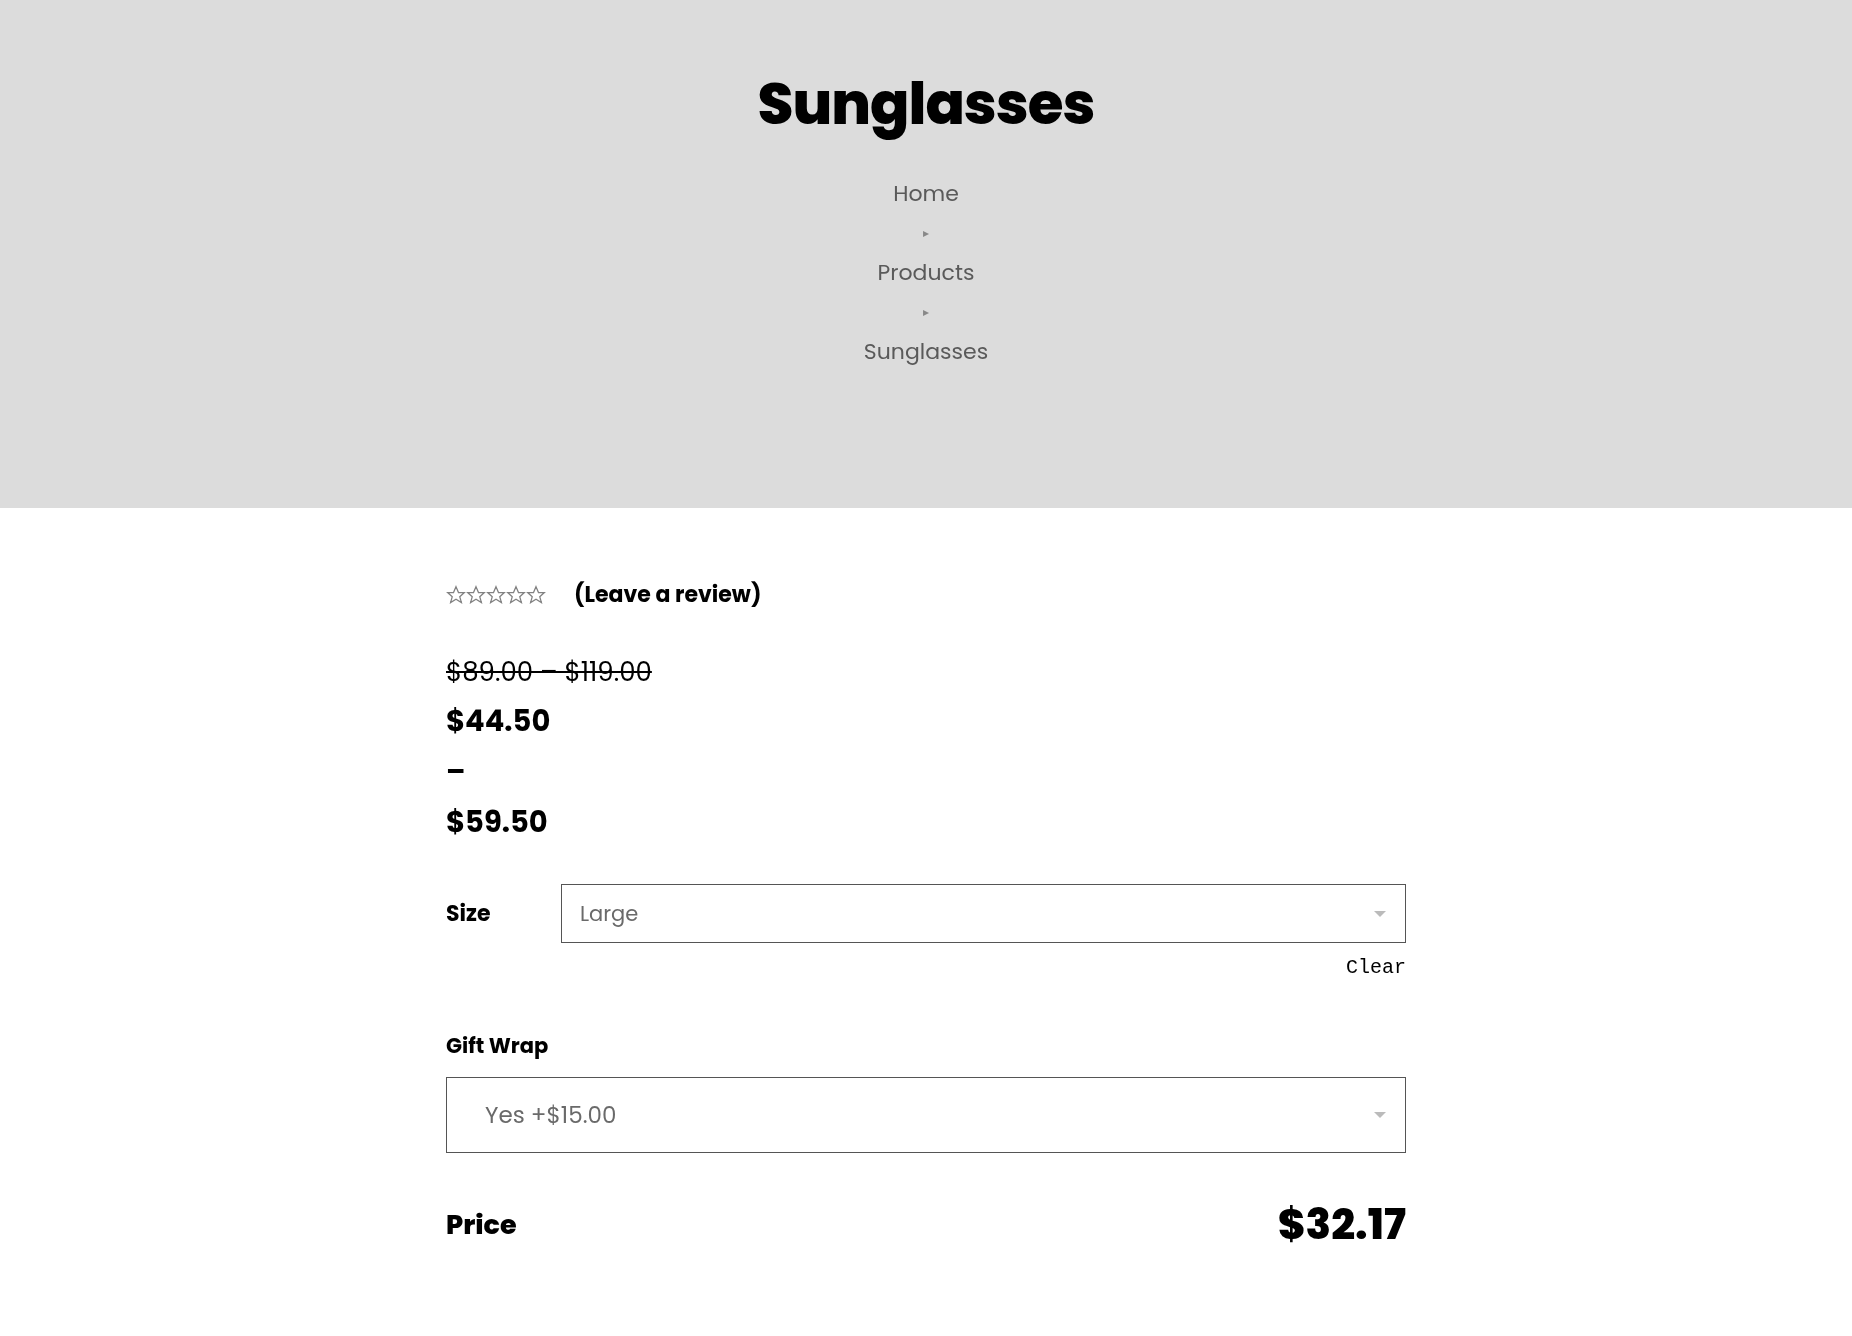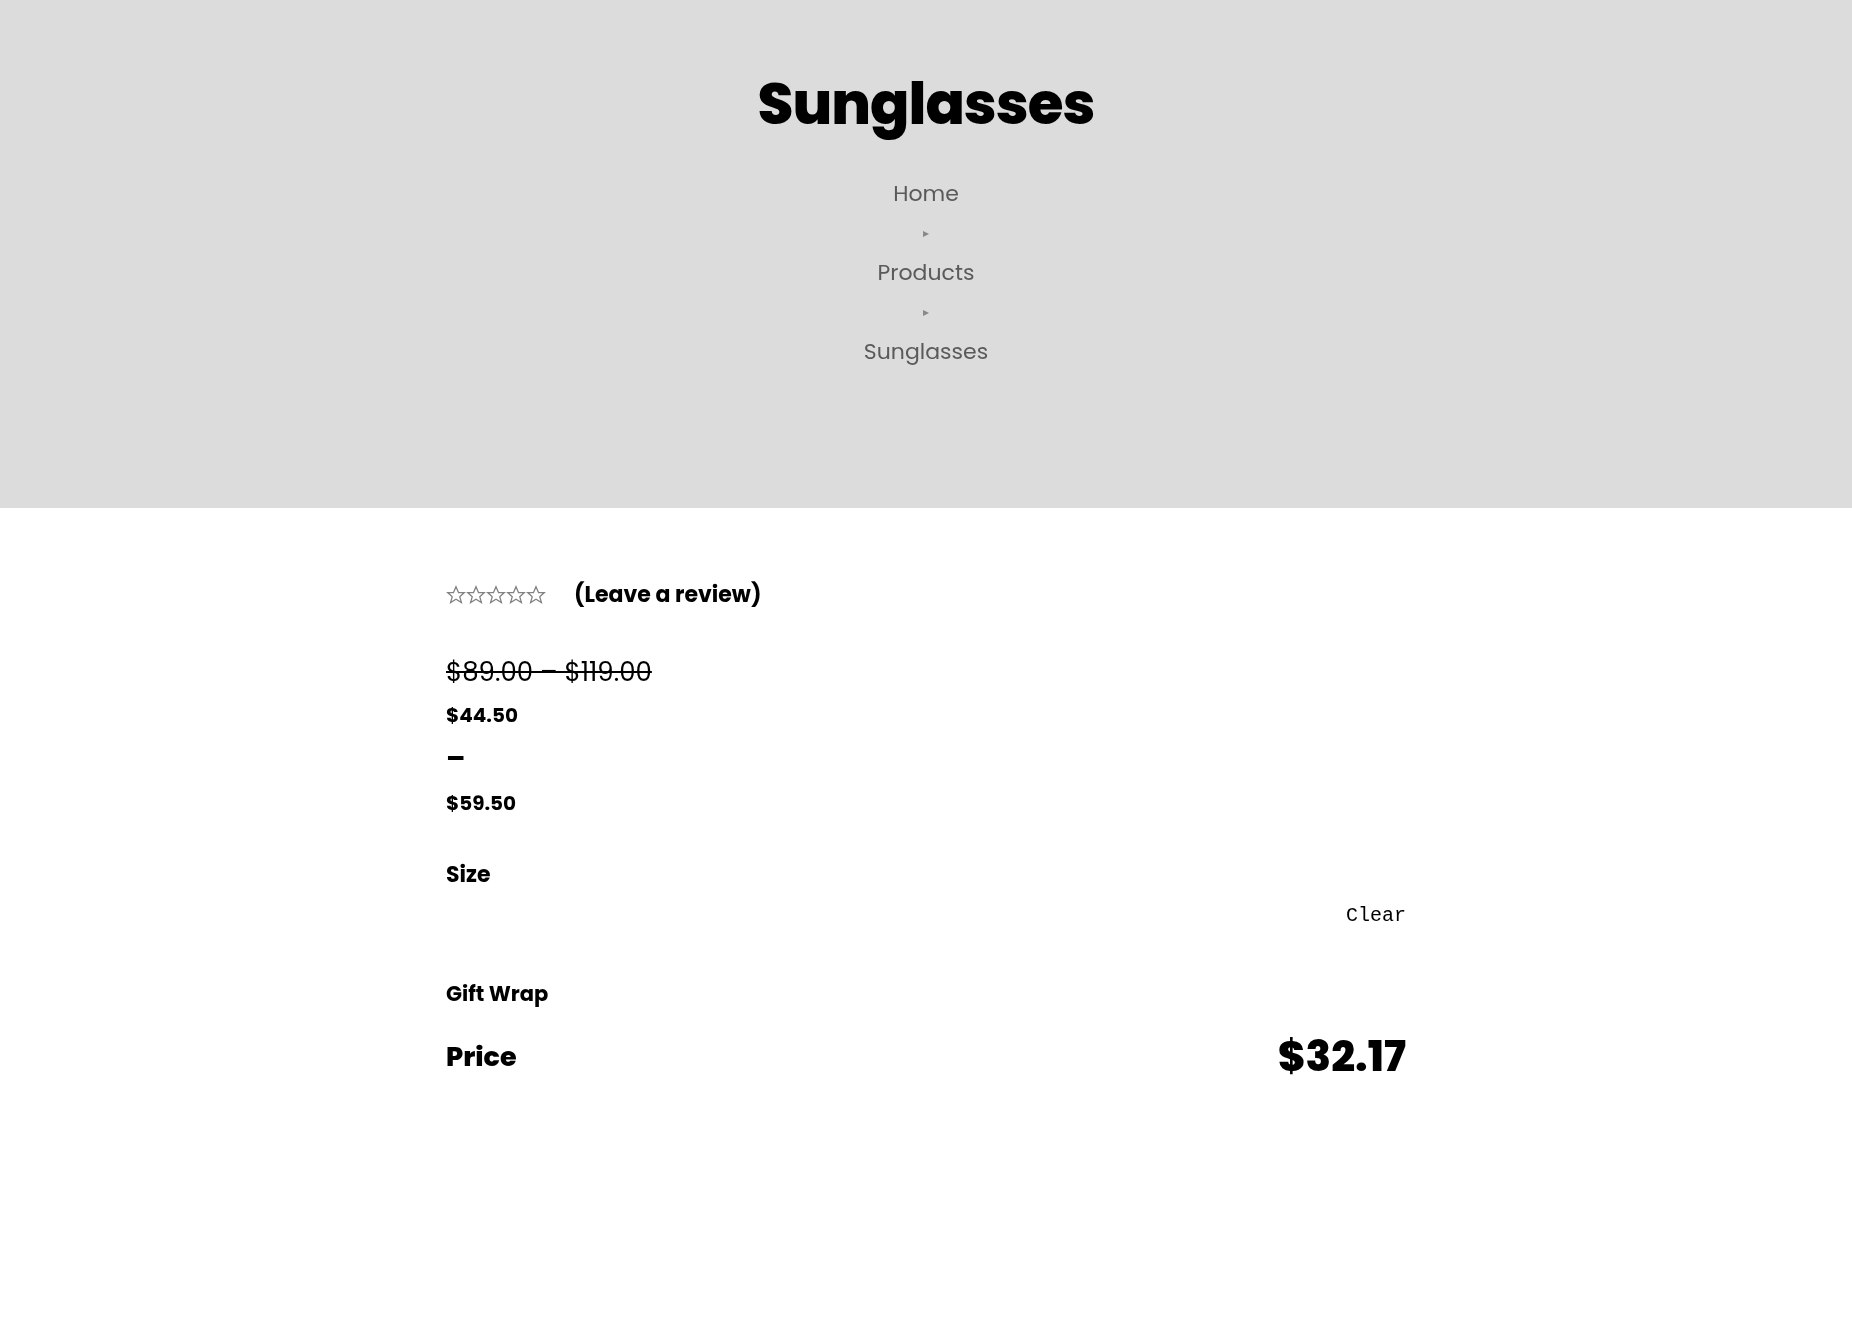--- a/index.html
+++ b/index.html
@@ -80,21 +80,21 @@
   align-items: baseline;
   gap: 8px;
   flex-direction: column;
 }
 .old-price {
   text-decoration: line-through;
   font-weight: 400;
 }
 .new-price {
   font-weight: 700;
-  font-size: 20px;
+  font-size: 29px;
 }
 .dash {
   font-weight: 700;
   font-size: 28px;
 }
 .option-row {
   display: flex;
   align-items: center;
   margin-bottom: 12px;
 }
@@ -233,27 +233,39 @@
 
   <div class="price-row">
     <span class="old-price">$89.00 – $119.00</span>
     <span class="new-price"><span>$</span><span>44.50</span></span>
     <span class="dash">–</span>
     <span class="new-price"><span>$</span><span>59.50</span></span>
   </div>
 
   <div class="option-row">
     <div class="option-label">Size</div>
+    <div class="select-wrapper">
+      <div class="select-box">
+        <span>Large</span>
+      </div>
+      <div class="select-arrow"></div>
+    </div>
   </div>
 
   <div class="clear-row">
     <a class="clear-link">Clear</a>
   </div>
 
   <div class="giftwrap-label">Gift Wrap</div>
+  <div style="position:relative; margin-bottom:40px;">
+    <div class="giftwrap-select" style="margin-bottom:0;">
+      <span>Yes +$15.00</span>
+    </div>
+    <div class="select-arrow"></div>
+  </div>
 
   <div class="price-total-row">
     <div class="price-total-label">Price</div>
     <div class="price-total-value">$32.17</div>
   </div>
 
 
 </div>
 
 </body></html>

